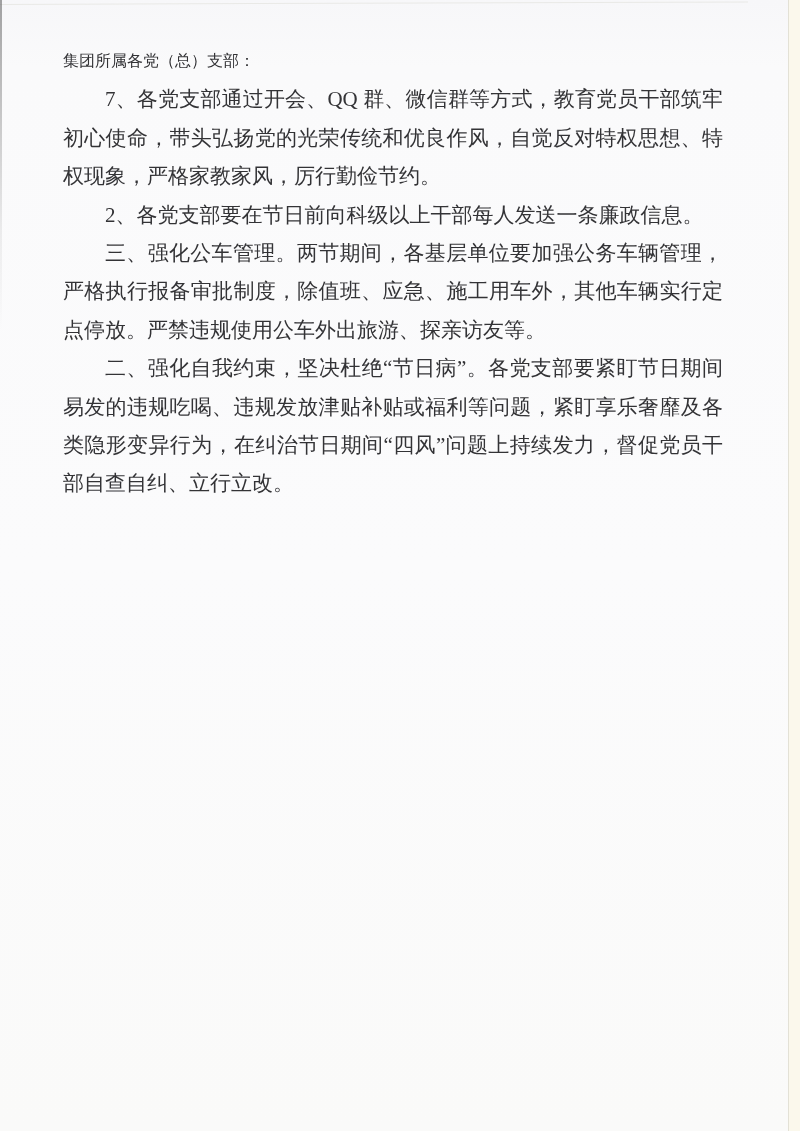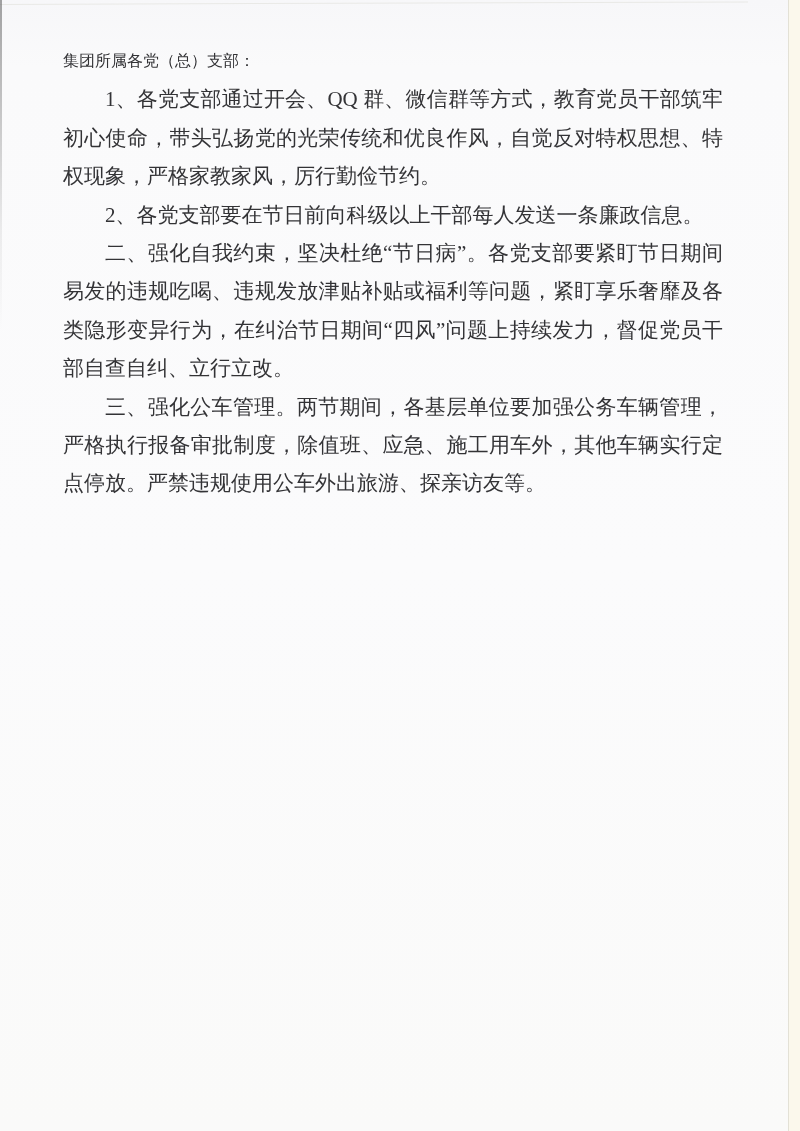--- a/index.html
+++ b/index.html
@@ -86,19 +86,19 @@
 <div class="scan-page">
   <div class="scan-top-edge"></div>
   <div class="scan-left-edge"></div>
 
   <div class="content">
 
 
     <div class="salutation">集团所属各党（总）支部：</div>
 
     <div class="body-text">
-      <p class="para">1、各党支部通过开会、QQ 群、微信群等方式，教育党员干部筑牢初心使命，带头弘扬党的光荣传统和优良作风，自觉反对特权思想、特权现象，严格家教家风，厉行勤俭节约。</p>
+      <p class="para">7、各党支部通过开会、QQ 群、微信群等方式，教育党员干部筑牢初心使命，带头弘扬党的光荣传统和优良作风，自觉反对特权思想、特权现象，严格家教家风，厉行勤俭节约。</p>
       <p class="para">2、各党支部要在节日前向科级以上干部每人发送一条廉政信息。</p>
+      <p class="para">三、强化公车管理。两节期间，各基层单位要加强公务车辆管理，严格执行报备审批制度，除值班、应急、施工用车外，其他车辆实行定点停放。严禁违规使用公车外出旅游、探亲访友等。</p>
       <p class="para">二、强化自我约束，坚决杜绝“节日病”。各党支部要紧盯节日期间易发的违规吃喝、违规发放津贴补贴或福利等问题，紧盯享乐奢靡及各类隐形变异行为，在纠治节日期间“四风”问题上持续发力，督促党员干部自查自纠、立行立改。</p>
-      <p class="para">三、强化公车管理。两节期间，各基层单位要加强公务车辆管理，严格执行报备审批制度，除值班、应急、施工用车外，其他车辆实行定点停放。严禁违规使用公车外出旅游、探亲访友等。</p>
     </div>
   </div>
 </div>
 
 </body></html>

